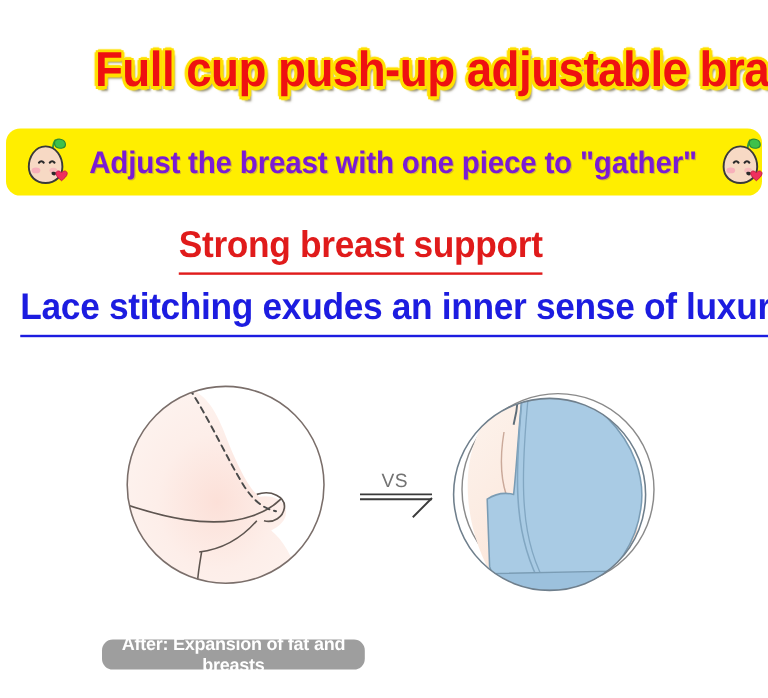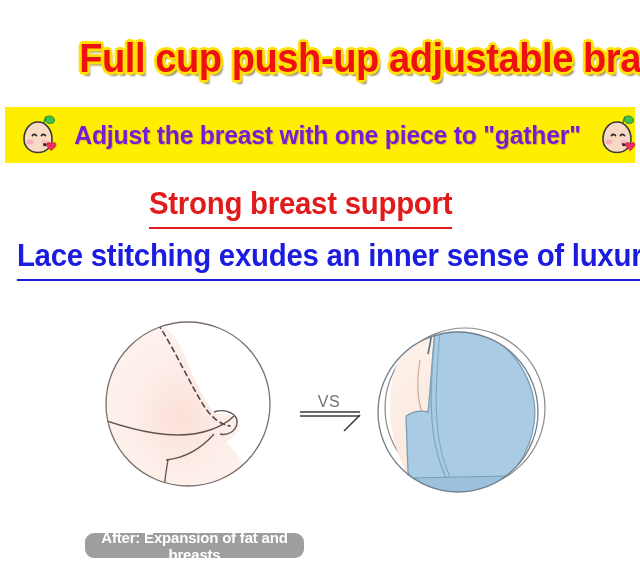--- a/index.html
+++ b/index.html
@@ -60,20 +60,21 @@
     left: 5px;
     top: 107px;
     width: 630px;
     height: 56px;
     background: #ffee00;
     display: flex;
     align-items: center;
     justify-content: space-between;
     box-sizing: border-box;
     padding: 0 10px;
+    border-radius: 12px;
   }
   .banner-text {
     flex: 1 1 auto;
     text-align: center;
     font-family: "Liberation Sans Narrow", "Liberation Sans", sans-serif;
     font-size: 26px;
     font-weight: 700;
     color: #7a1bd4;
     letter-spacing: -0.2px;
     transform: scaleX(0.95);

